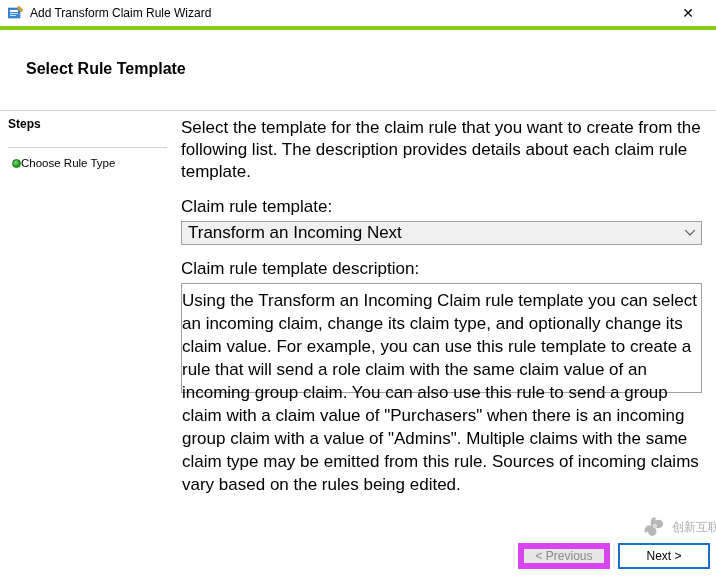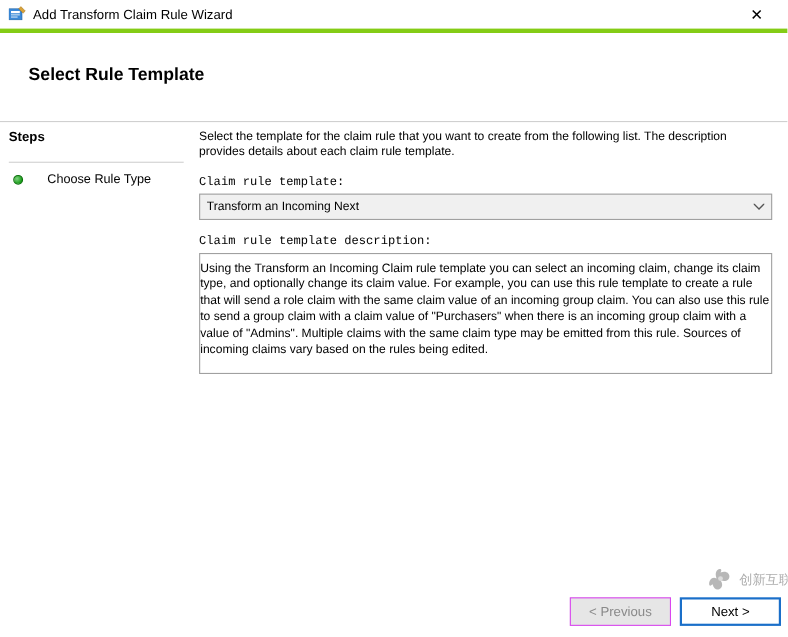--- a/index.html
+++ b/index.html
@@ -8,32 +8,32 @@
   .title-icon { width: 16px; height: 16px; margin-right: 6px; position: relative; }
   .title-text { font-size: 12px; color: #000; flex: 1; }
   .close-btn { width: 40px; height: 28px; display:flex; align-items:center; justify-content:center; cursor:pointer; }
   .close-x { font-size: 14px; color:#000; }
   .header { padding: 14px 10px 12px 10px; }
   .header h1 { margin:16px; font-size: 16px; font-weight: bold; color:#000; }
   .hr { border-top: 1px solid #d0d0d0; margin: 4px 0 0 0; }
   .body { display:flex; height: 460px; }
   .sidebar { width: 175px; padding: 6px 8px 0 8px; }
   .sidebar-title { font-size:12px; font-weight:bold; color:#000; padding-bottom:16px; border-bottom:1px solid #d0d0d0; margin-bottom:6px;}
-  .step { font-size: 11.5px; color:#000; padding: 3px 0 3px 4px; display:flex; align-items:center; gap:22px; }
+  .step { font-size: 11.5px; color:#000; padding: 3px 0 3px 4px; display:flex; align-items:center; gap:0; }
   .bullet { width:9px; height:9px; border-radius:50%; display:inline-block; }
   .bullet.active { background: radial-gradient(circle at 35% 35%, #7fd27f 0%, #1a9e1a 70%); border:1px solid #0a6e0a; }
   .bullet.pending { background: radial-gradient(circle at 35% 35%, #8fbff0 0%, #2a72c7 70%); border:1px solid #1a5aa0; }
-  .main { flex:1; padding: 6px 14px 0 6px; font-size: 11px; color:#000; }
+  .main { flex:1; padding: 6px 14px 0 6px; font-size: 17px; color:#000; }
   .intro { margin-bottom: 14px; line-height: 1.3; }
-  .label { margin: 6px 0 4px 0; font-family: Liberation Mono, monospace; }
+  .label { margin: 6px 0 4px 0; }
   .combo { width: 100%; height: 24px; border: 1px solid #a0a0a0; background: #f0f0f0; display:flex; align-items:center; padding: 0 6px; position:relative; }
   .combo-arrow { position:absolute; right:0; top:0; width:22px; height:100%; display:flex; align-items:center; justify-content:center; border-left:0px solid #c0c0c0; }
   .desc-box { border:1px solid #a0a0a0; padding: 6px 0; margin-top:4px; line-height:1.35; height: 110px; }
   .footer { position:absolute; bottom:0; right:0; padding: 10px 6px; display:flex; gap:8px; align-items:center; }
-  .btn { width: 92px; height: 26px; font-size:12px; background:#e6e6e6; border:1px solid #d946ef; display:flex; align-items:center; justify-content:center; }
+  .btn { width: 92px; height: 26px; font-size:12px; background:#e6e6e6; border:6px solid #d946ef; display:flex; align-items:center; justify-content:center; }
   .btn.primary { background:#fff; border:2px solid #1a6fc9; color:#000; }
   .btn.disabled { color:#8a8a8a; }
   .watermark { position:absolute; right:-12px; bottom:30px; width:86px; height:40px; opacity:0.7; overflow:hidden; }
 </style>
 </head>
 <body>
 
 <div class="titlebar">
   <span class="title-icon">
     <svg viewBox="0 0 16 16" width="16" height="16">

